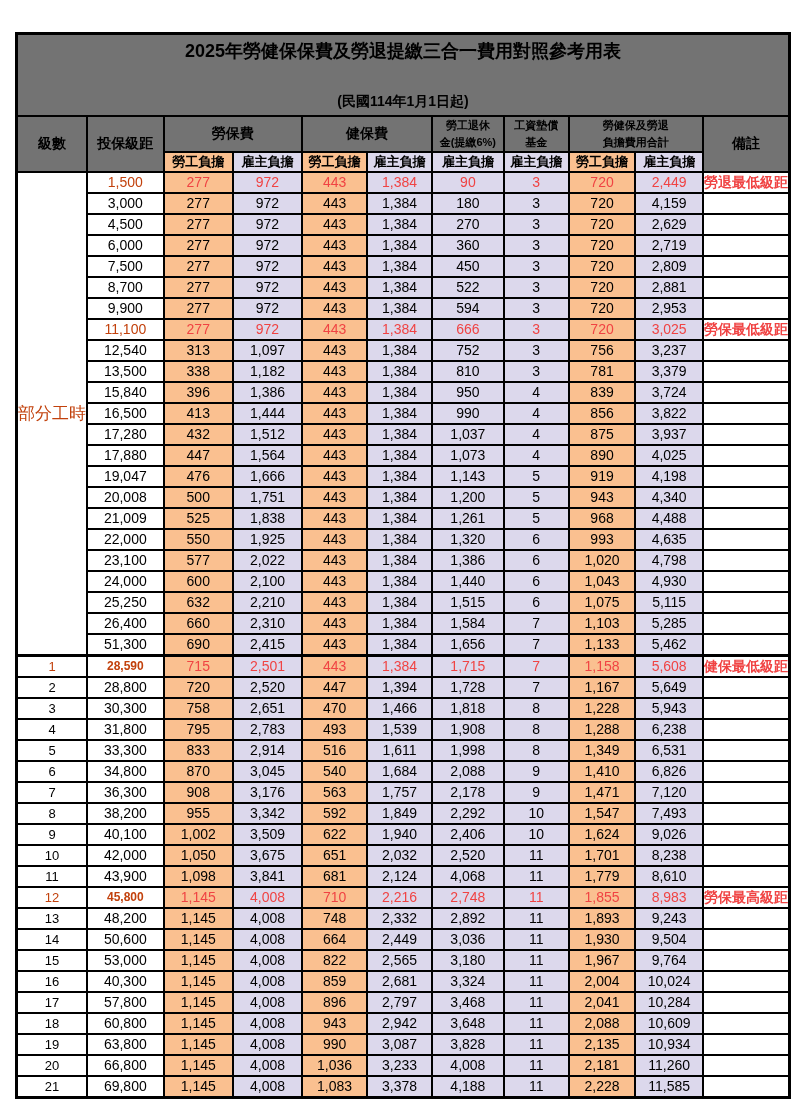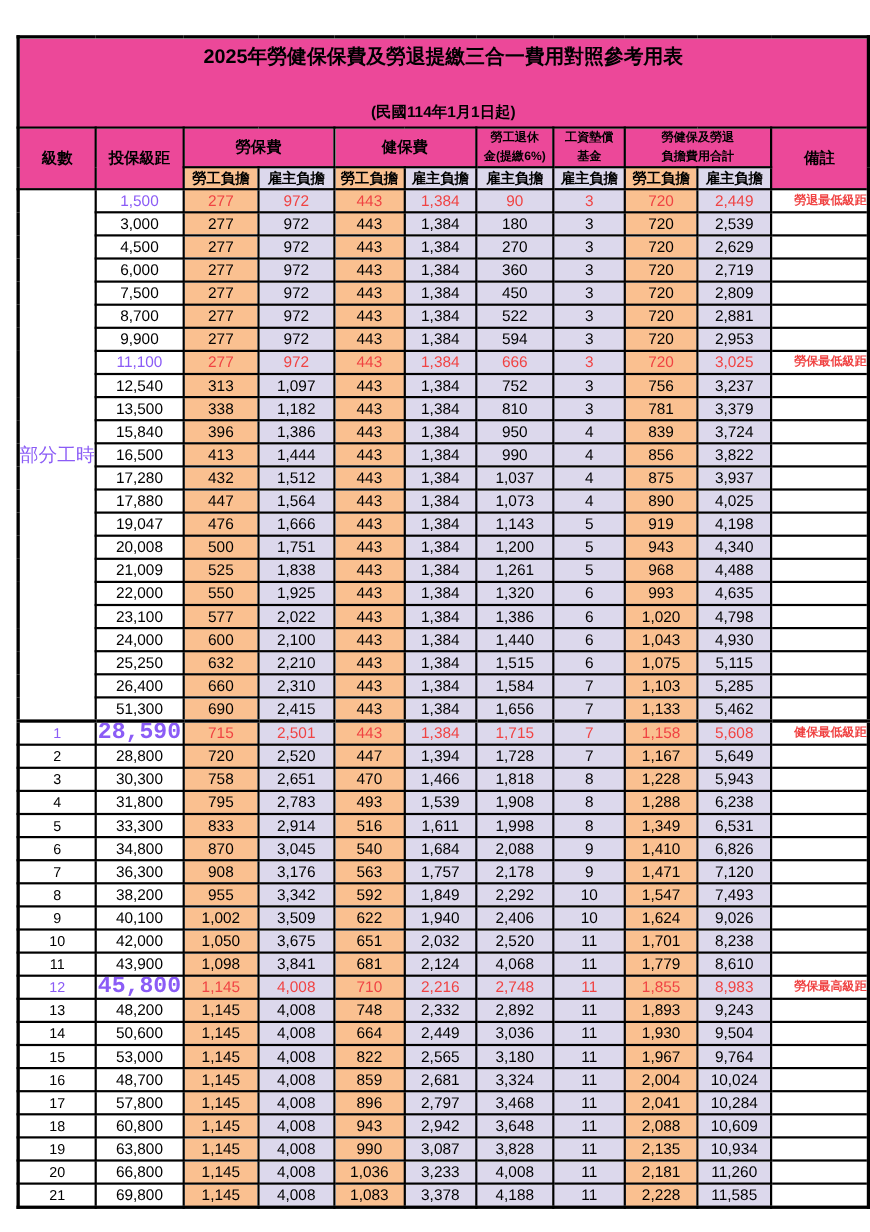--- a/index.html
+++ b/index.html
@@ -22,34 +22,34 @@
     border:3px solid var(--border);
   }
   th,td{
     border:2px solid var(--border);
     text-align:center;vertical-align:middle;
     padding:0;overflow:hidden;white-space:nowrap;
   }
   .title-cell{border-bottom:2px solid var(--border);padding:3px 0 4px 0;}
   .main-title{font-size:18px;font-weight:bold;line-height:26px;}
   .sub-title{font-size:14px;font-weight:bold;line-height:19px;margin-top:28px;}
-  thead th{font-size:14px;font-weight:bold;background:#ec4899;}
+  thead th{font-size:14px;font-weight:bold;background:#737373;}
   tr.group-row th{height:36px;}
   tr.sub-row th{height:18px;font-size:13px;}
   .two-line span{display:block;line-height:17px;font-size:11px;}
   .emp{background:var(--emp-bg);}
   .er{background:var(--er-bg);}
   tbody td{height:19px;font-size:14px;line-height:19px;}
   td.level{font-size:13px;background:#fff;}
   td.pt{font-size:17px;}
   td.bracket{font-size:14px;background:#fff;}
-  td.bracket.bb{font-size:21px;font-weight:bold;font-family:Liberation Mono, monospace;}
-  td.remark{font-size:11px;font-weight:bold;color:var(--remark-red);background:#fff;padding-left:20px;}
+  td.bracket.bb{font-size:12px;font-weight:bold;}
+  td.remark{font-size:14px;font-weight:bold;color:var(--remark-red);background:#fff;}
   tr.hl td{color:var(--red);}
-  tr.hl td.level,tr.hl td.bracket{color:#8b5cf6;}
+  tr.hl td.level,tr.hl td.bracket{color:#c2410c;}
   tr.tt td{border-top:3px solid var(--border);}
 </style>
 </head>
 <body>
 
 <table>
   <colgroup>
     <col style="width:54px">
       <col style="width:80px">
     <col style="width:72px">
@@ -115,21 +115,21 @@
       </tr>
       <tr>
         <td class="bracket">3,000</td>
         <td class="emp">277</td>
         <td class="er">972</td>
         <td class="emp">443</td>
         <td class="er">1,384</td>
         <td class="er">180</td>
         <td class="er">3</td>
         <td class="emp">720</td>
-        <td class="er">2,539</td>
+        <td class="er">4,159</td>
         <td class="remark"></td>
       </tr>
       <tr>
         <td class="bracket">4,500</td>
         <td class="emp">277</td>
         <td class="er">972</td>
         <td class="emp">443</td>
         <td class="er">1,384</td>
         <td class="er">270</td>
         <td class="er">3</td>
@@ -567,21 +567,21 @@
         <td class="emp">822</td>
         <td class="er">2,565</td>
         <td class="er">3,180</td>
         <td class="er">11</td>
         <td class="emp">1,967</td>
         <td class="er">9,764</td>
         <td class="remark"></td>
       </tr>
       <tr>
         <td class="level">16</td>
-        <td class="bracket">48,700</td>
+        <td class="bracket">40,300</td>
         <td class="emp">1,145</td>
         <td class="er">4,008</td>
         <td class="emp">859</td>
         <td class="er">2,681</td>
         <td class="er">3,324</td>
         <td class="er">11</td>
         <td class="emp">2,004</td>
         <td class="er">10,024</td>
         <td class="remark"></td>
       </tr>

